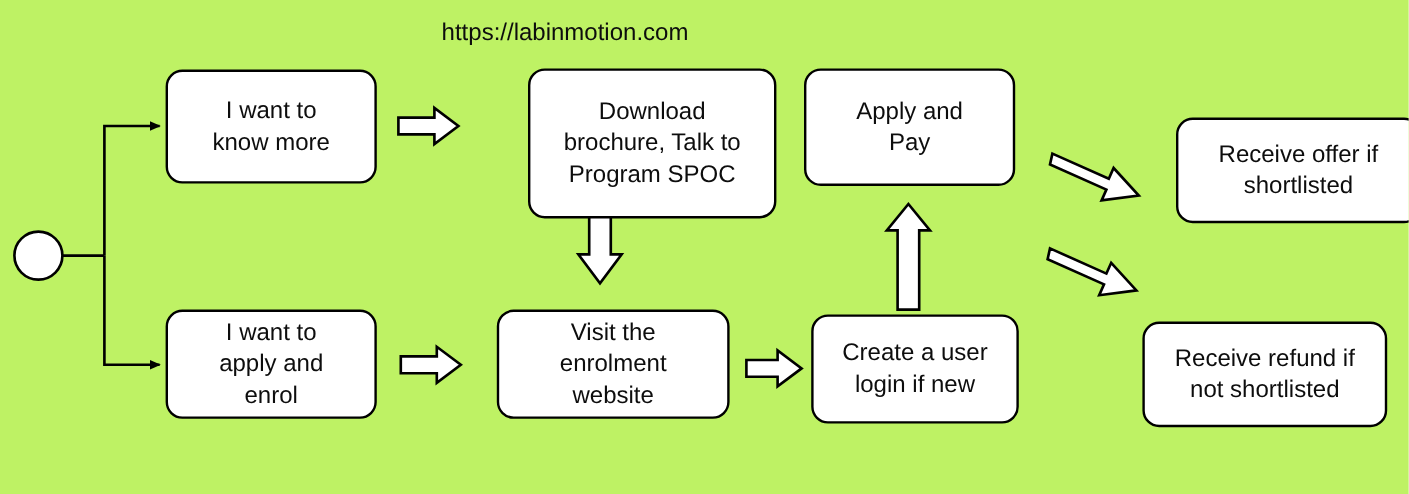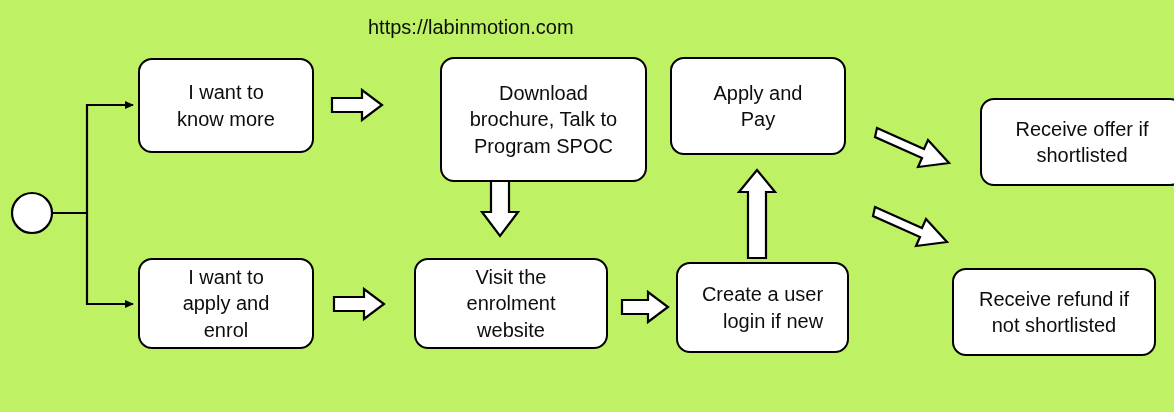--- a/index.html
+++ b/index.html
@@ -117,21 +117,21 @@
 apply and
 enrol</span>
   </div>
 
   <div class="node" style="left:414px; top:258px; width:194px; height:91px;">
     <span class="node-label">Visit the
 enrolment
 website</span>
   </div>
 
-  <div class="node" style="left:676px; top:262px; width:173px; height:91px;text-align:right;">
+  <div class="node" style="left:676px; top:262px; width:173px; height:91px;">
     <span class="node-label">Create a user
 login if new</span>
   </div>
 
   <div class="node" style="left:952px; top:222px; width:204px; height:88px;margin-top:46px;">
     <span class="node-label">Receive refund if
 not shortlisted</span>
   </div>
 
 </div>

